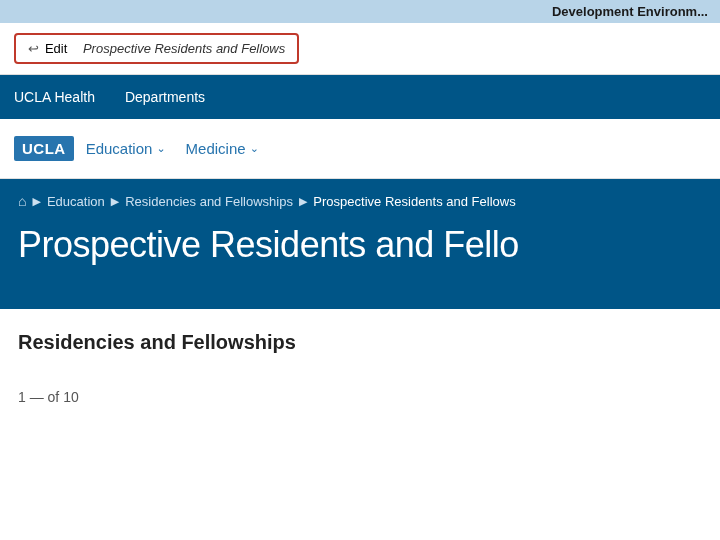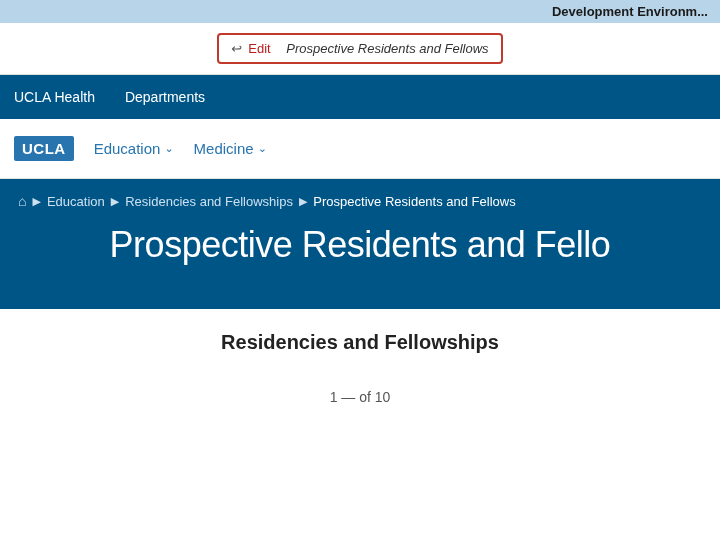--- a/index.html
+++ b/index.html
@@ -1,15 +1,15 @@
 <!DOCTYPE html>
 <html><head>
   <meta charset="utf-8">
   <style>
-    * { margin: 0; padding: 0; box-sizing: border-box; text-align: center; }
+    * { margin: 0; padding: 0; box-sizing: border-box; }
     body {
       width: 720px;
       height: 540px;
       font-family: Arial, sans-serif;
       overflow: hidden;
       background: #fff;
     }
 
     
     .dev-banner {
@@ -38,21 +38,21 @@
       cursor: pointer;
       font-size: 13px;
       color: #333;
     }
     .edit-button .arrow-icon {
       font-size: 13px;
       color: #555;
     }
     .edit-button .edit-label {
       font-style: normal;
-      color: #b91c1c;
+      color: #000000;
     }
     .edit-button .edit-italic {
       font-style: italic;
       color: #333;
     }
 
     
     .top-nav {
       background: #005587;
       padding: 8px 14px;
@@ -77,21 +77,21 @@
       align-items: center;
       height: 60px;
     }
     .ucla-logo-box {
       background: #2774AE;
       color: #fff;
       font-weight: bold;
       font-size: 15px;
       padding: 4px 8px;
       border-radius: 2px;
-      margin-right: 20px;
+      margin-right: 12px;
       letter-spacing: 0.5px;
     }
     .school-title {
       font-size: 18px;
       font-weight: bold;
       color: #222;
       flex: 1;
     }
     .nav-links {
       display: flex;

